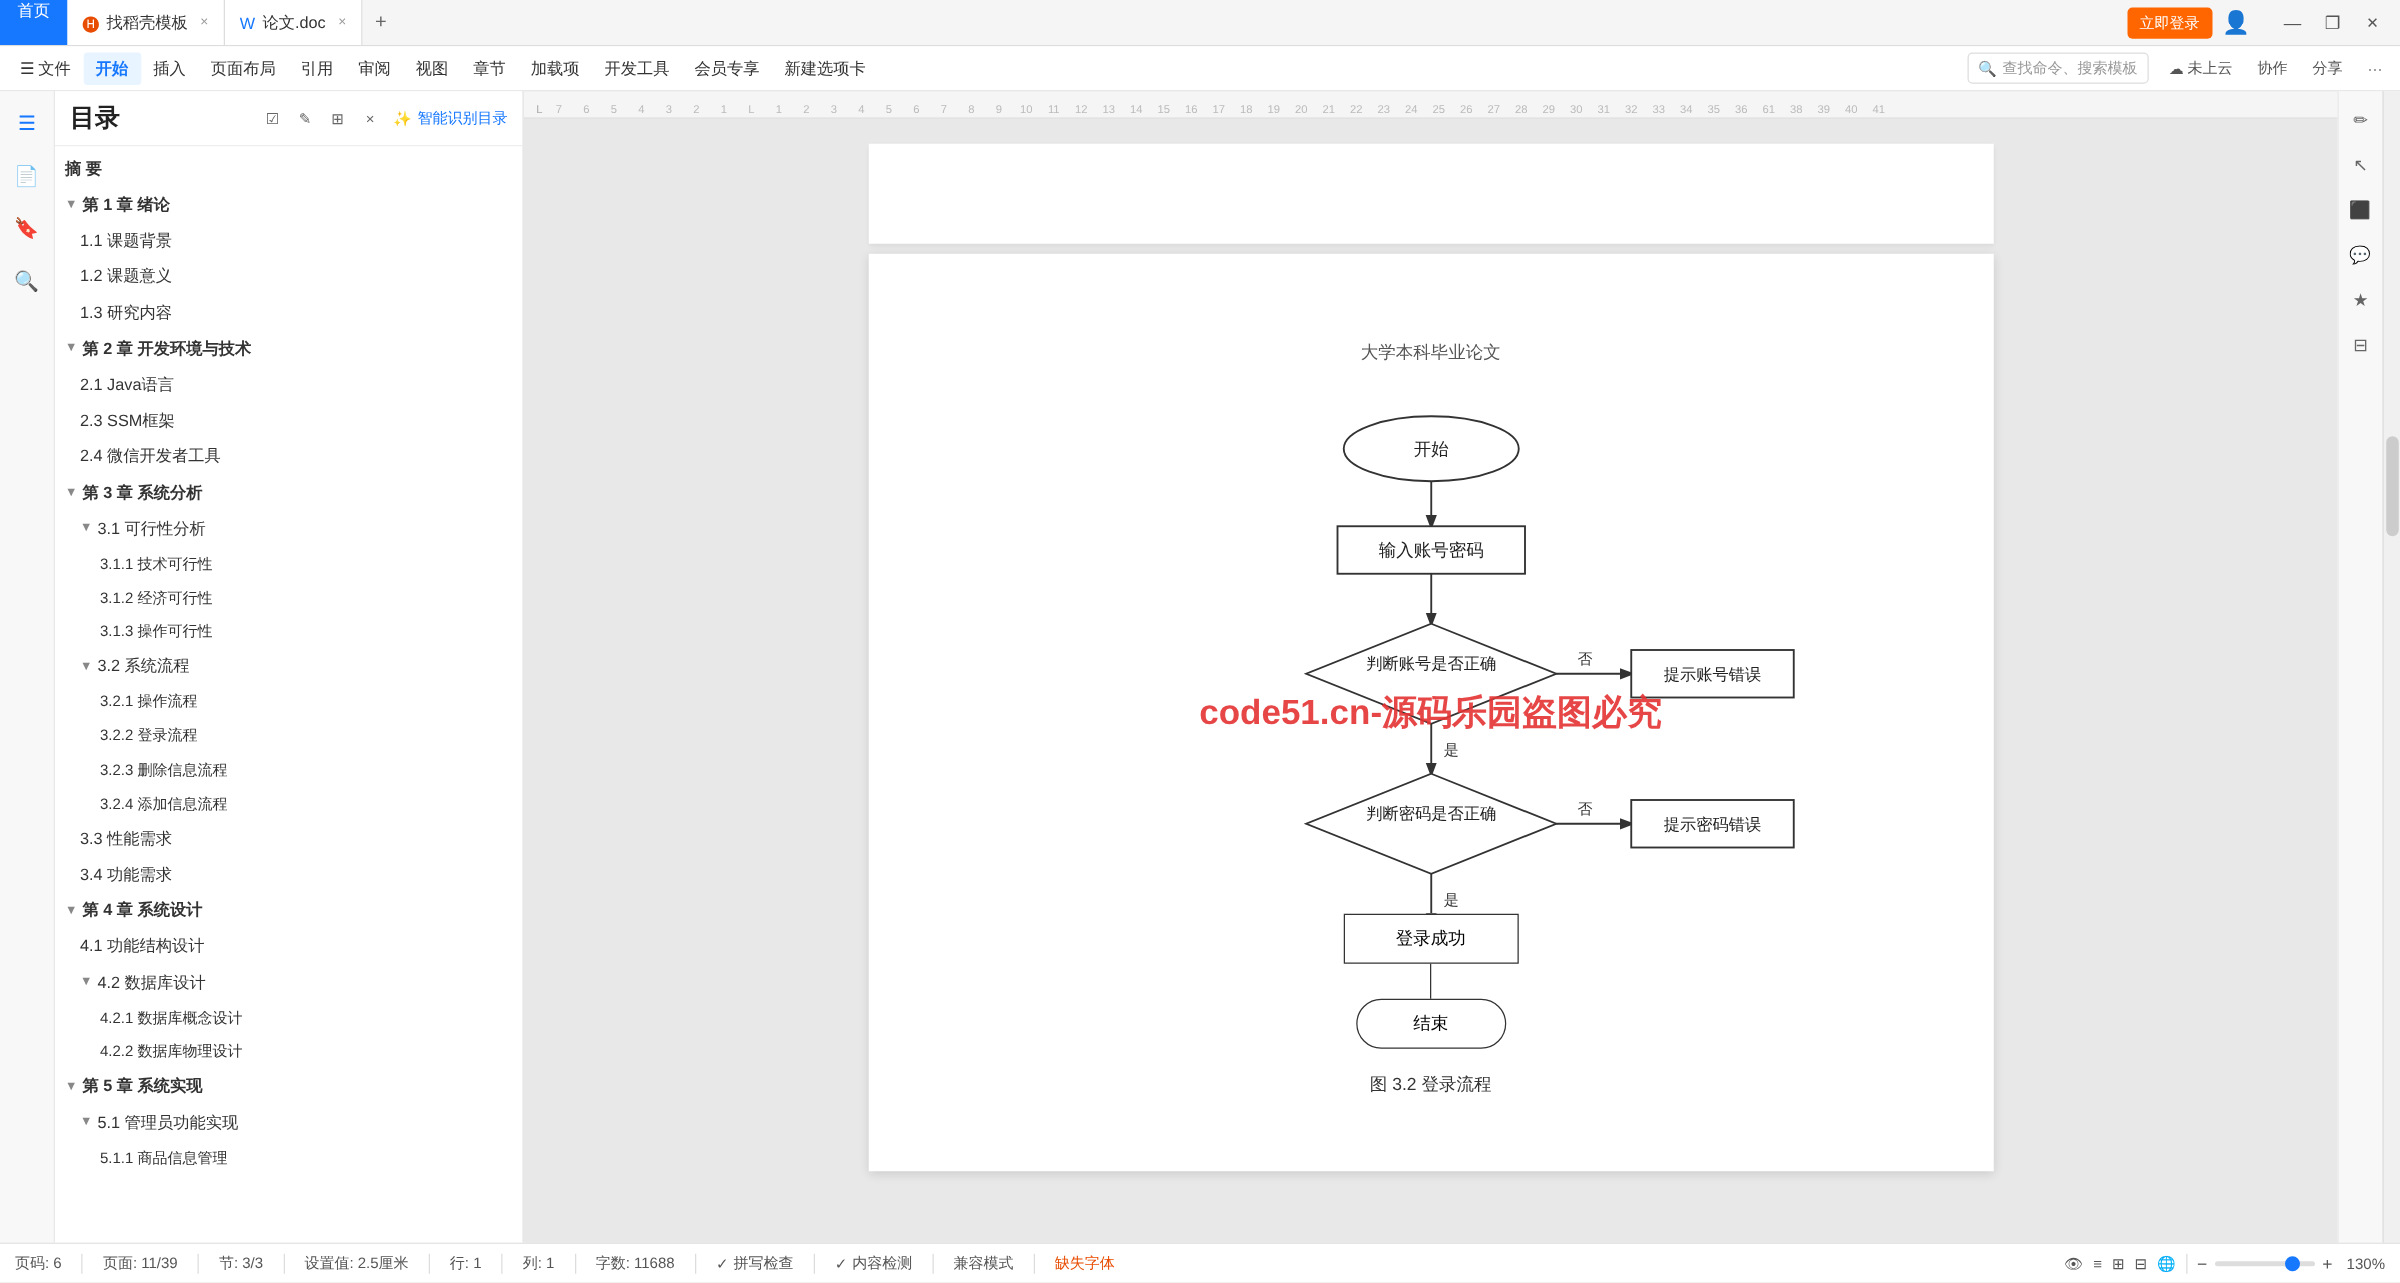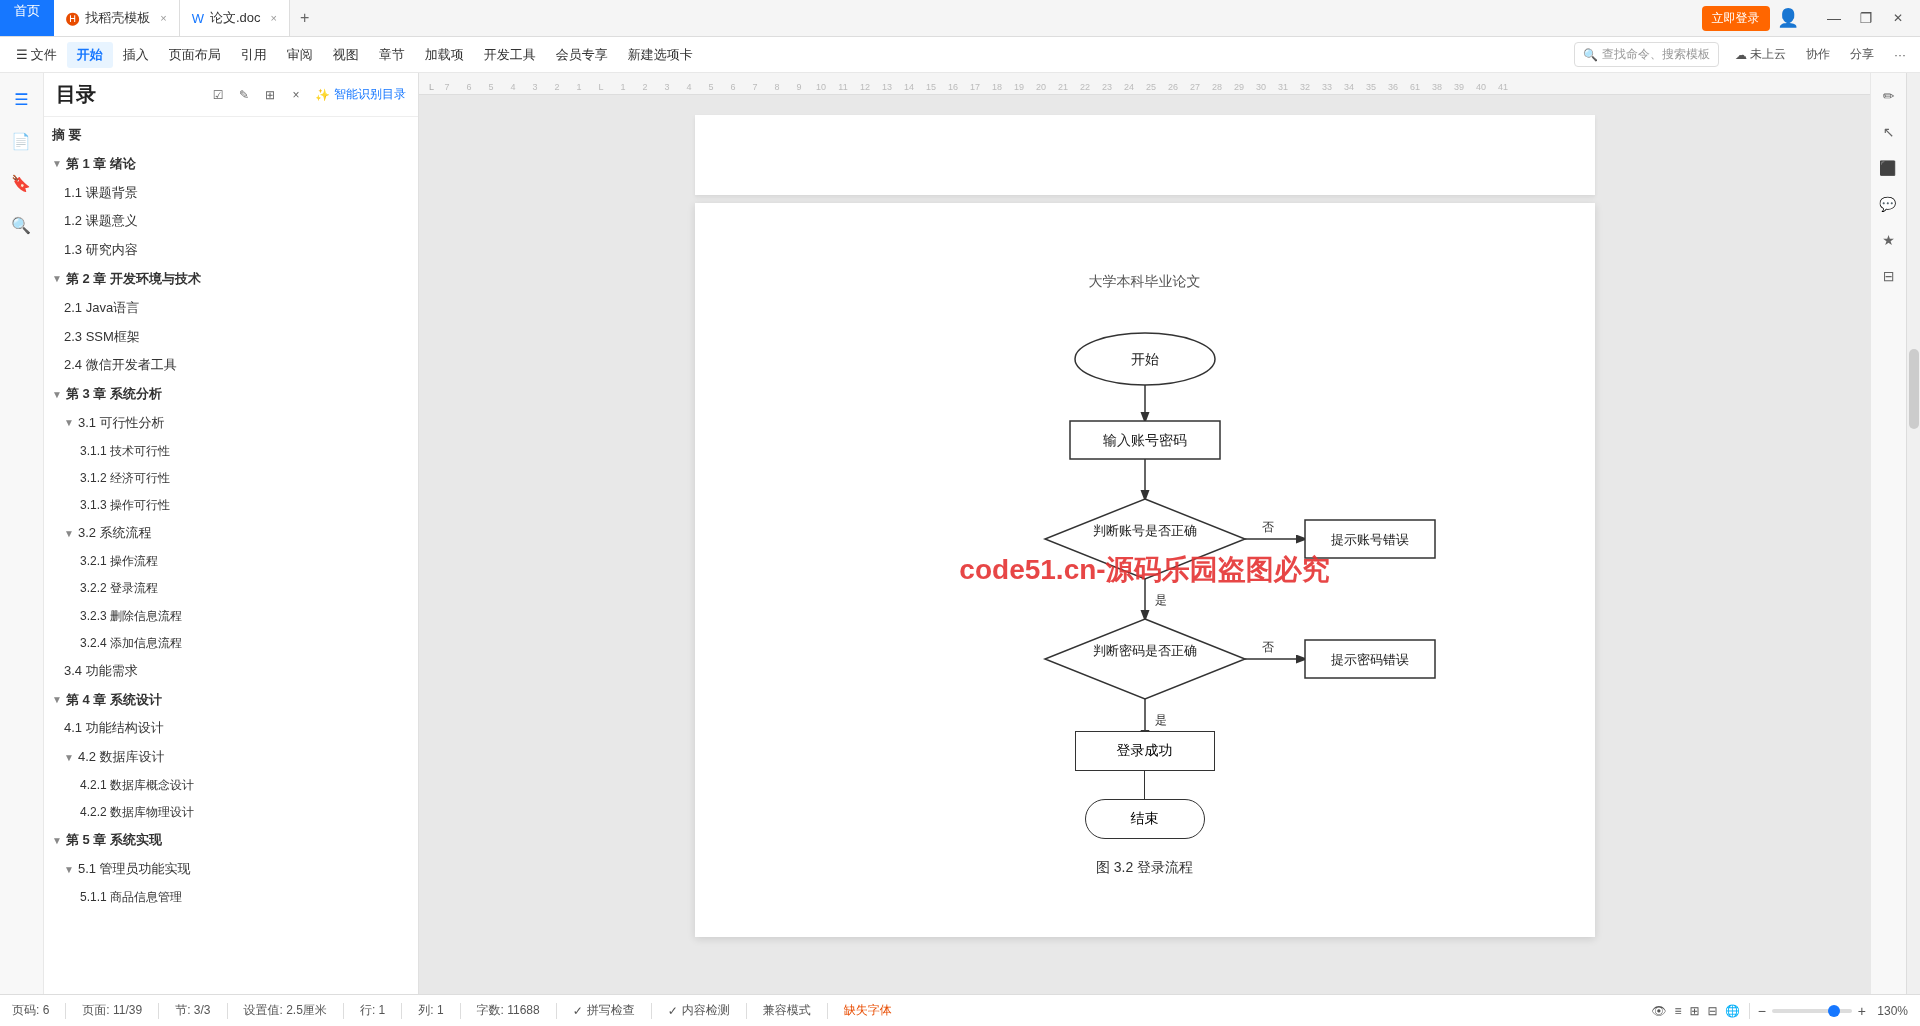--- a/index.html
+++ b/index.html
@@ -3,21 +3,21 @@
   <meta charset="utf-8">
   <style>
     * { margin: 0; padding: 0; box-sizing: border-box; }
     body { font-family: 'Microsoft YaHei', '微软雅黑', Arial, sans-serif; font-size: 13px; background: #f0f0f0; overflow: hidden; width: 1920px; height: 1026px; }
 
     
     #title-bar {
       display: flex; align-items: center; height: 37px; background: #f5f5f5; border-bottom: 1px solid #ddd; user-select: none;
     }
     .tab-home {
-      display: flex; align-items: flex-end; padding: 16px 14px; height: 100%; background: #1677ff; color: #fff; font-size: 13px; cursor: pointer; gap: 4px;
+      display: flex; align-items: flex-start; padding: 0 14px; height: 100%; background: #1677ff; color: #fff; font-size: 13px; cursor: pointer; gap: 4px;
     }
     .tab-item {
       display: flex; align-items: center; padding: 0 12px; height: 100%; background: #fff; border-right: 1px solid #ddd; font-size: 13px; cursor: pointer; gap: 6px; color: #333;
     }
     .tab-item.active { background: #fff; }
     .tab-close { font-size: 11px; color: #999; cursor: pointer; margin-left: 4px; }
     .tab-add { padding: 0 10px; font-size: 16px; color: #666; cursor: pointer; height: 100%; display: flex; align-items: center; }
     .title-spacer { flex: 1; }
     .title-actions { display: flex; align-items: center; gap: 8px; padding-right: 12px; }
     .btn-login { background: #ff6600; color: #fff; border: none; border-radius: 4px; padding: 4px 10px; cursor: pointer; font-size: 12px; }
@@ -265,20 +265,23 @@
           <span>3.2.1  操作流程</span>
         </div>
         <div class="toc-item level3">
           <span>3.2.2  登录流程</span>
         </div>
         <div class="toc-item level3">
           <span>3.2.3  删除信息流程</span>
         </div>
         <div class="toc-item level3">
           <span>3.2.4  添加信息流程</span>
+        </div>
+        <div class="toc-item level2">
+          <span>3.3  性能需求</span>
         </div>
         <div class="toc-item level2">
           <span>3.4  功能需求</span>
         </div>
         <div class="toc-item level1">
           <span class="toc-chevron">▼</span>
           <span>第 4 章  系统设计</span>
         </div>
         <div class="toc-item level2">
           <span>4.1  功能结构设计</span>

